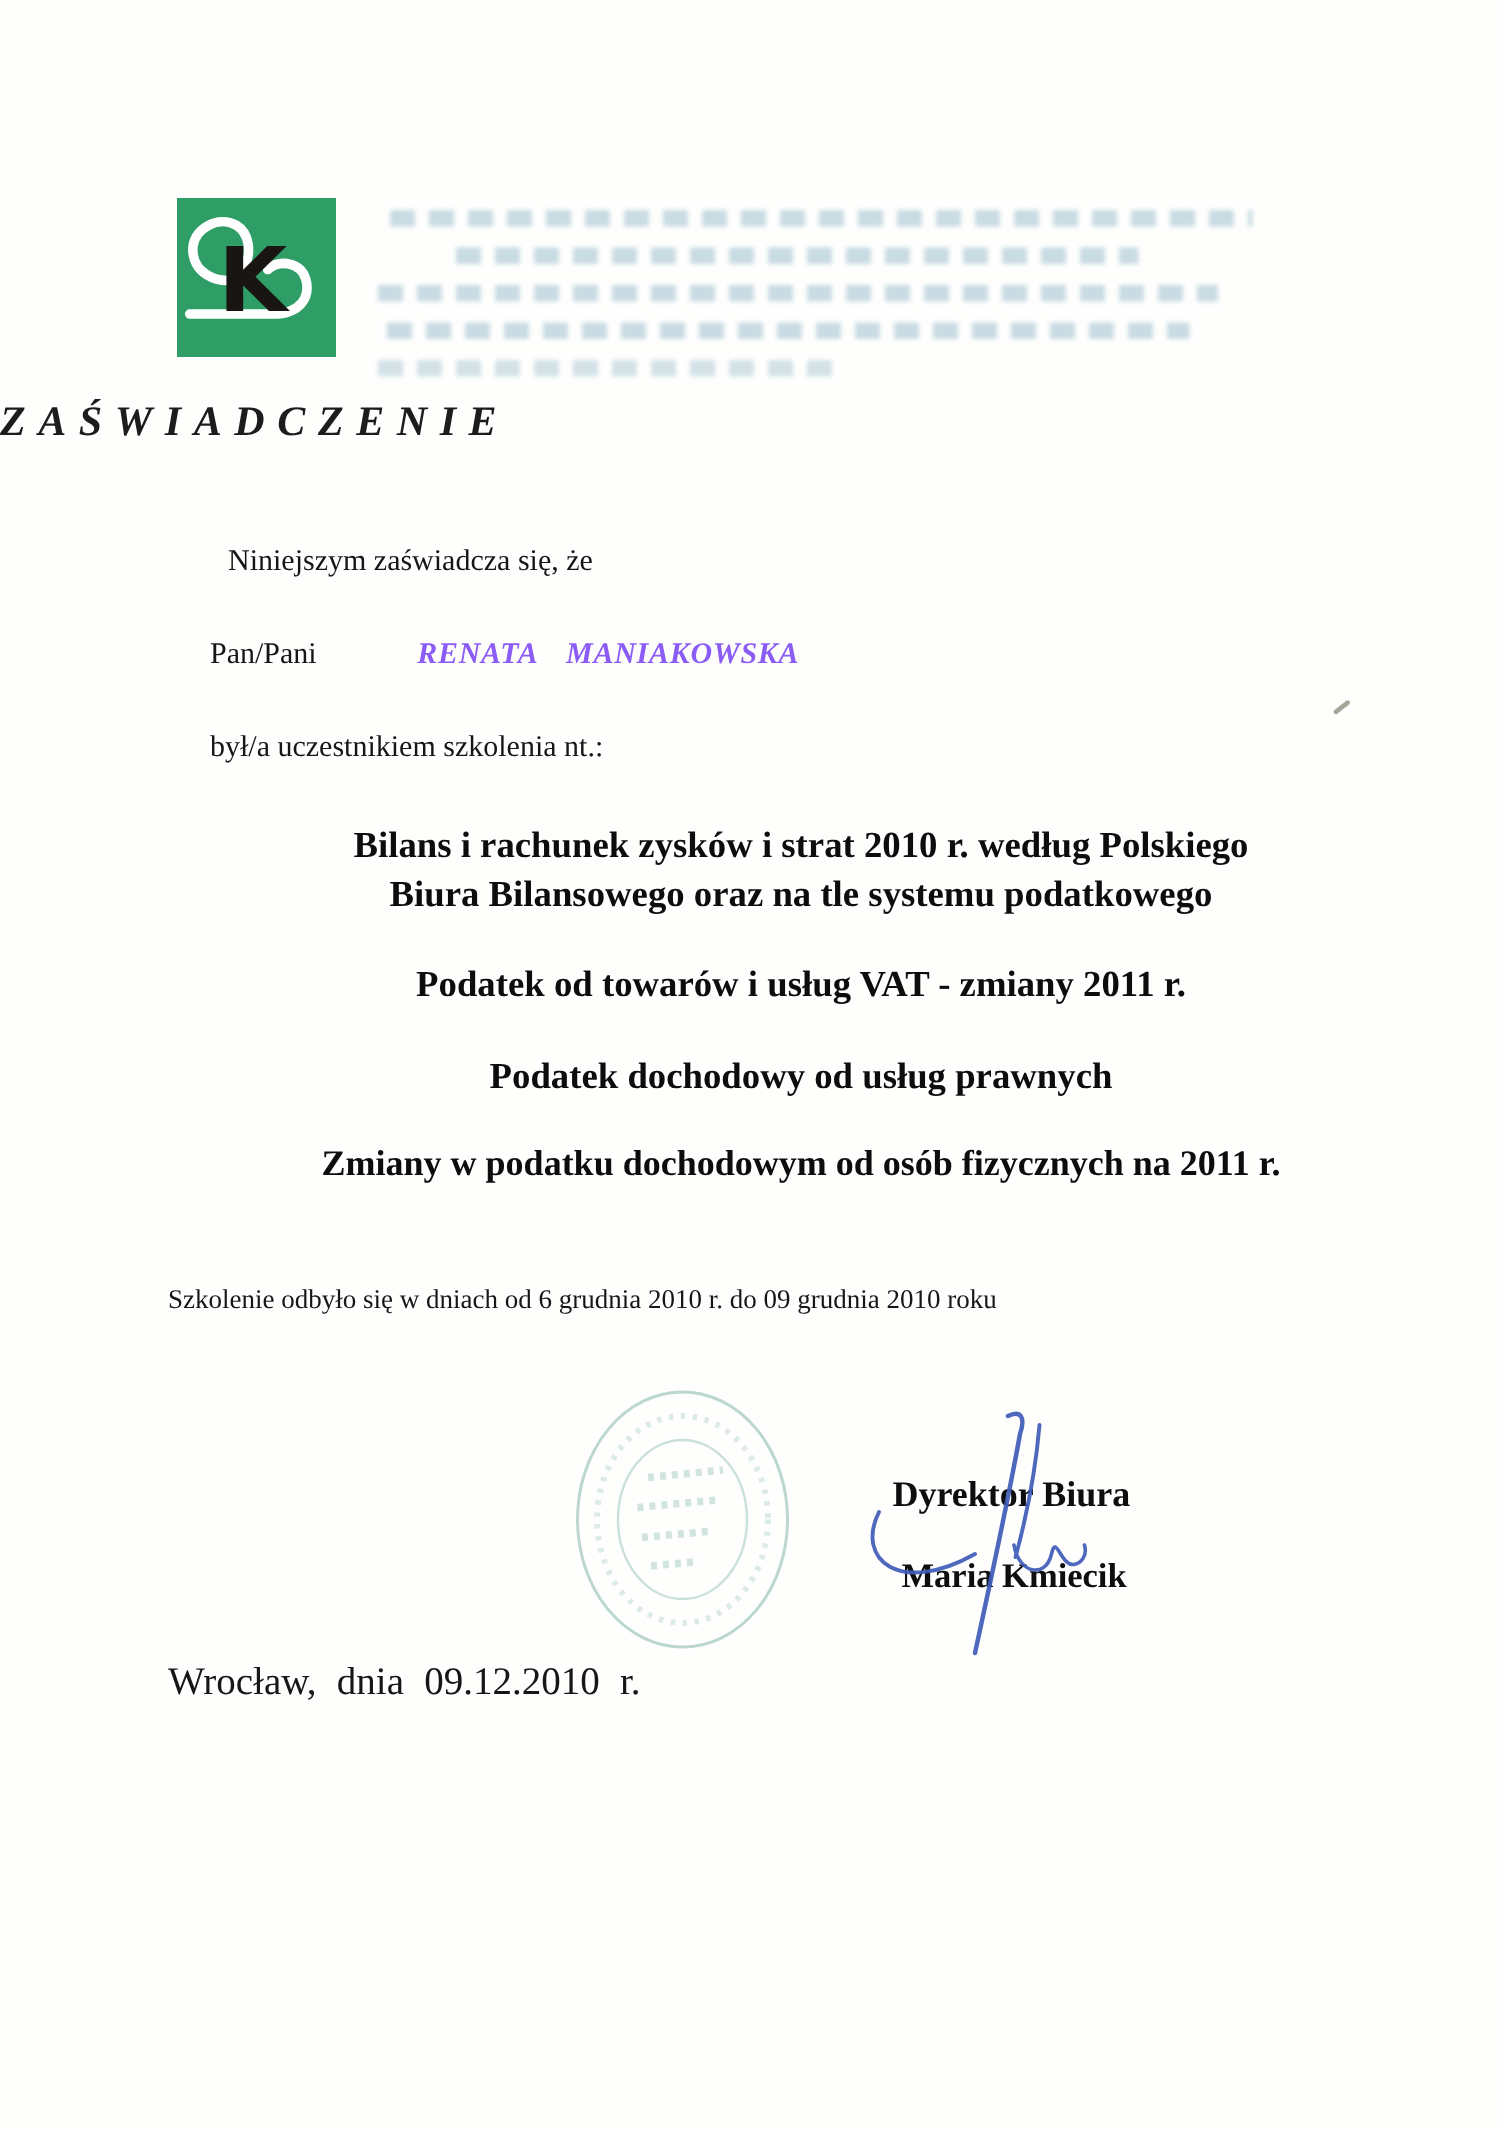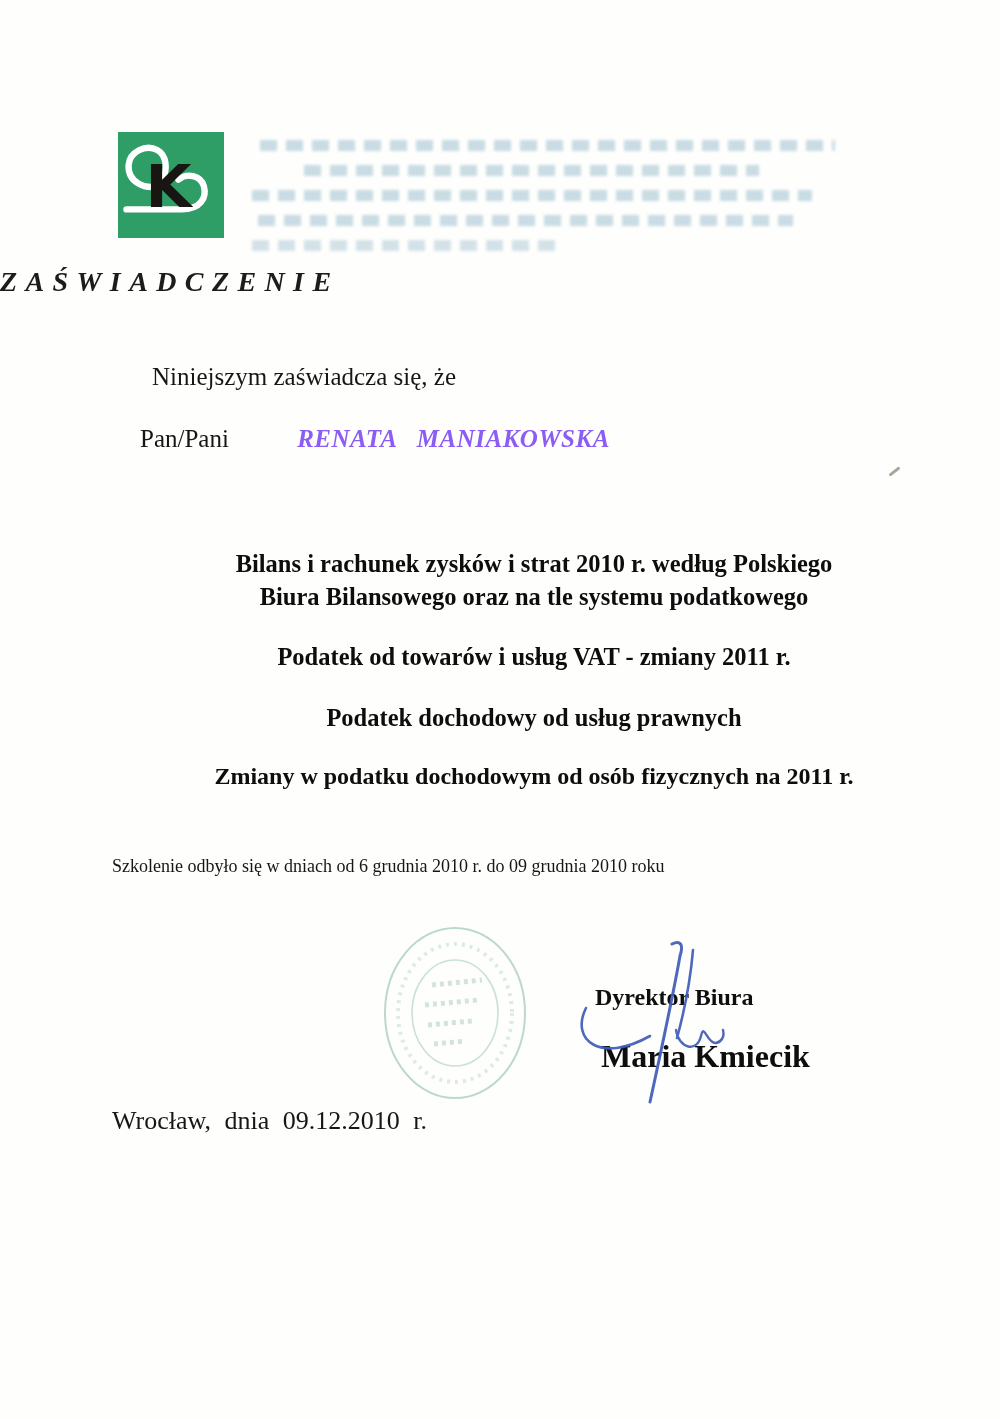--- a/index.html
+++ b/index.html
@@ -25,40 +25,40 @@
   .hl2{width:455px;margin-left:52px;}
   .hl3{width:560px;margin-left:0;}
   .hl4{width:535px;margin-left:6px;}
   .hl5{width:310px;margin-left:0;color:rgba(122,168,188,0.32);}
   
   .title{
     position:absolute;left:0;top:266px;width:100%;
     text-align:left;font-size:28px;font-weight:bold;font-style:italic;
     letter-spacing:0.30em;color:#1c1c1c;
   }
-  .line{position:absolute;font-size:25px;}
+  .line{position:absolute;font-size:20px;}
   .intro{left:152px;top:363px;}
   .pan-row{left:140px;top:425px;}
   .name{
     font-weight:bold;font-style:italic;margin-left:62px;
     word-spacing:14px;letter-spacing:0.5px;color:#8b5cf6;
   }
   .byla{left:140px;top:487px;}
   .topic{
     position:absolute;left:0;width:100%;text-align:center;
     font-weight:bold;font-size:24.5px;color:#0d0d0d;padding-left:34px;
   }
   .t1{top:550px;}
   .t2{top:583px;}
   .t3{top:643px;}
   .t4{top:704px;}
   .t5{top:763px;font-size:24px;}
   .dates{left:112px;top:856px;font-size:18px;}
   .signer-title{position:absolute;left:595px;top:984px;font-size:24px;font-weight:bold;color:#0e0e0e;}
-  .signer-name{position:absolute;left:601px;top:1038px;font-size:32px;font-weight:bold;color:#0e0e0e;}
+  .signer-name{position:absolute;left:601px;top:1038px;font-size:23px;font-weight:bold;color:#0e0e0e;}
   .place-date{left:112px;top:1106px;font-size:26px;word-spacing:7px;}
   
   .round-stamp{position:absolute;left:375px;top:920px;filter:blur(0.5px);}
   .signature{position:absolute;left:560px;top:928px;}
   .stray-mark{
     position:absolute;left:888px;top:470px;width:13px;height:3px;
     background:#8f8f7e;transform:rotate(-38deg);border-radius:2px;opacity:.8;
   }
 </style>
 </head>
@@ -85,20 +85,21 @@
 
   <div class="title">ZAŚWIADCZENIE</div>
 
   <div class="line intro">Niniejszym zaświadcza się, że</div>
 
   <div class="line pan-row">
     <span>Pan/Pani</span>
     <span class="name">RENATA MANIAKOWSKA</span>
   </div>
 
+  <div class="line byla">był/a uczestnikiem szkolenia nt.:</div>
 
   <div class="topic t1">Bilans i rachunek zysków i strat 2010 r. według Polskiego</div>
   <div class="topic t2">Biura Bilansowego oraz na tle systemu podatkowego</div>
   <div class="topic t3">Podatek od towarów i usług VAT - zmiany 2011 r.</div>
   <div class="topic t4">Podatek dochodowy od usług prawnych</div>
   <div class="topic t5">Zmiany w podatku dochodowym od osób fizycznych na 2011 r.</div>
 
   <div class="line dates">Szkolenie odbyło się w dniach od 6 grudnia 2010 r. do 09 grudnia 2010 roku</div>
 
   <svg class="round-stamp" width="190" height="200" viewBox="375 920 190 200" aria-hidden="true">

